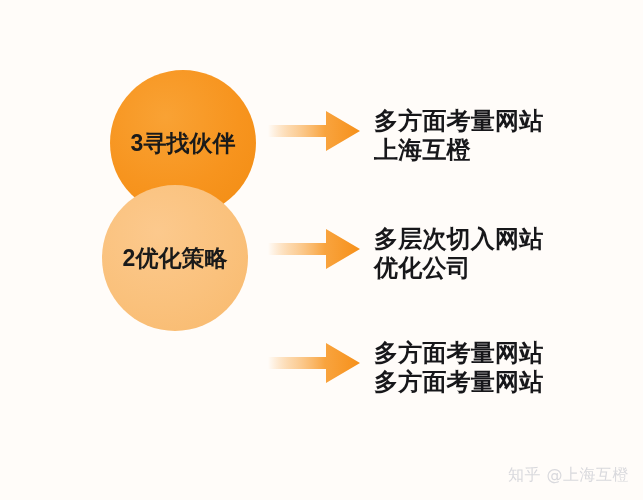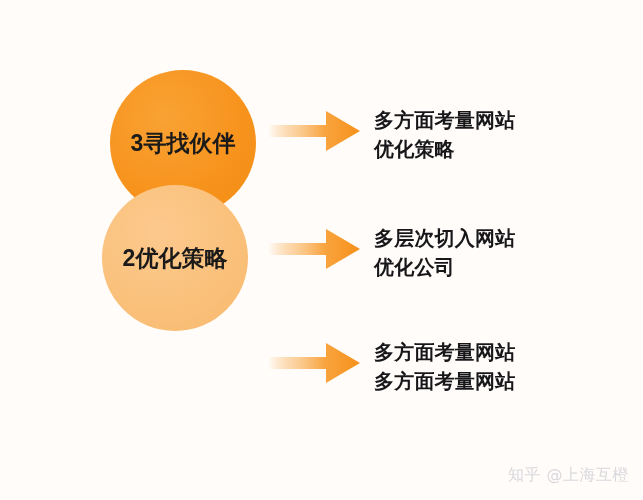--- a/index.html
+++ b/index.html
@@ -73,28 +73,28 @@
   }
   #arrow-3 { left: 268px; top: 108px; }
   #arrow-2 { left: 268px; top: 226px; }
   #arrow-1 { left: 268px; top: 340px; }
 
   
   .desc {
     position: absolute;
     left: 374px;
     width: 250px;
-    font-size: 20px;
+    font-size: 24px;
     font-weight: bold;
     color: #17171a;
     line-height: 29px;
     letter-spacing: 0.2px;
   }
   #desc-3 { top: 106px; }
-  #desc-2 { top: 224px; font-family: Liberation Serif, serif; }
+  #desc-2 { top: 224px; }
   #desc-1 { top: 338px; }
   .desc-line { display: block; }
 
   
   #watermark {
     position: absolute;
     right: 14px;
     bottom: 14px;
     display: flex;
     align-items: center;
@@ -154,21 +154,21 @@
         <stop offset="30%" stop-color="#f9ad52" stop-opacity="0.55"></stop>
         <stop offset="62%" stop-color="#f89c2e" stop-opacity="0.92"></stop>
         <stop offset="100%" stop-color="#f6901a" stop-opacity="1"></stop>
       </linearGradient>
     </defs>
     <path d="M0,17 L58,17 L58,3 L92,23 L58,43 L58,29 L0,29 Z" fill="url(#arrowGrad1)"></path>
   </svg>
 
   <div class="desc" id="desc-3">
     <span class="desc-line">多方面考量网站</span>
-    <span class="desc-line">优化策略</span>
+    <span class="desc-line">上海互橙</span>
   </div>
 
   <div class="desc" id="desc-2">
     <span class="desc-line">多层次切入网站</span>
     <span class="desc-line">优化公司</span>
   </div>
 
   <div class="desc" id="desc-1">
     <span class="desc-line">多方面考量网站</span>
     <span class="desc-line">多方面考量网站</span>

